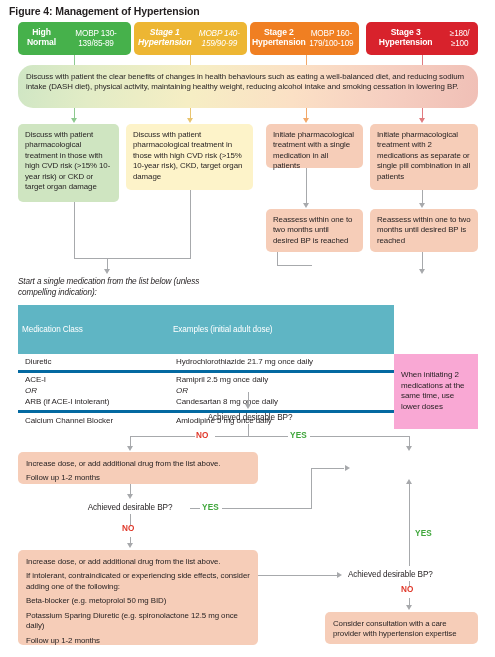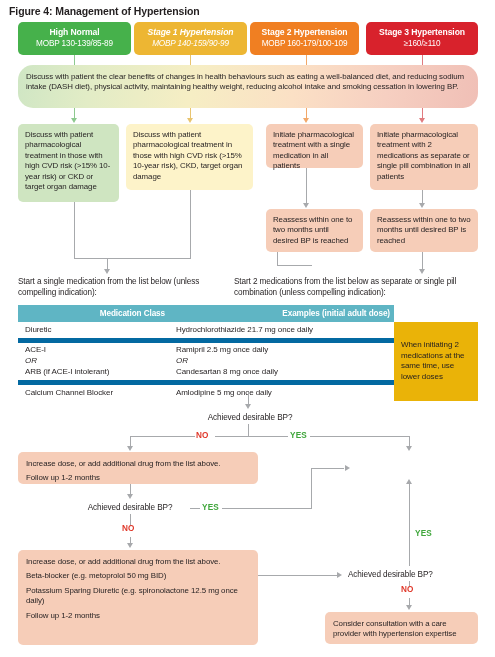--- a/index.html
+++ b/index.html
@@ -14,21 +14,21 @@
 
   
   #fig-title{
     left:9px;top:5px;width:420px;
     font-size:10.5px;font-weight:bold;letter-spacing:-0.1px;
   }
 
   
   .stage-pill{
     border-radius:5px;color:#ffffff;text-align:center;
-    display:flex;flex-direction:column;align-items:center;justify-content:center;
+    display:flex;flex-direction:row;align-items:center;justify-content:center;
     line-height:1.15;padding:3px 2px 4px;
   }
   .stage-pill .t1{font-size:8.6px;font-weight:bold;letter-spacing:-0.1px;}
   .stage-pill .t2{font-size:8.2px;font-weight:normal;letter-spacing:-0.15px;margin-top:1px;}
 
   
   .cbox{border-radius:5px;padding:6px 7px;font-size:7.9px;line-height:1.32;letter-spacing:-0.08px;}
   .cbox.pad8{padding:7px 8px;}
 
   .lifestyle{
@@ -42,37 +42,37 @@
   .box-green2{background:#cfe5c1;}
 
   
   .vline{background:#a7a9ac;width:1px;}
   .hline{background:#a7a9ac;height:1px;}
   .arrow-d{width:0;height:0;border-left:3.5px solid transparent;border-right:3.5px solid transparent;border-top:5px solid #a7a9ac;}
   .arrow-r{width:0;height:0;border-top:3.5px solid transparent;border-bottom:3.5px solid transparent;border-left:5px solid #a7a9ac;}
   .arrow-u{width:0;height:0;border-left:3.5px solid transparent;border-right:3.5px solid transparent;border-bottom:5px solid #a7a9ac;}
 
   
-  .caption{font-size:8.2px;line-height:1.35;letter-spacing:-0.1px;color:#231f20;}
+  .caption{font-size:8.2px;line-height:1.35;letter-spacing:-0.1px;color:#231f20;font-style:italic;}
 
   
   #med-table{left:18px;top:305px;width:460px;}
   #med-table table{border-collapse:collapse;width:100%;table-layout:fixed;}
   #med-table th{
-    background:#5fb5c4;color:#ffffff;font-size:8.2px;font-weight:bold;
-    text-align:right;padding:4px 4px;letter-spacing:-0.1px;
+    background:#5fb5c4;color:#ffffff;font-size:8.2px;font-weight:normal;
+    text-align:left;padding:20px 4px;letter-spacing:-0.1px;
   }
   #med-table td{
     background:#ffffff;font-size:8px;padding:2.5px 7px;letter-spacing:-0.08px;
-    border-bottom:5px solid #0369a1;vertical-align:top;line-height:1.35;
+    border-bottom:3px solid #0369a1;vertical-align:top;line-height:1.35;
   }
   #med-table tr.last td{border-bottom:none;margin-left:32px;}
   #med-table td .or{font-style:italic;}
   #med-table .note-cell{
-    background:#eab308;font-size:8px;padding:6px 7px;vertical-align:middle;
+    background:#f9a8d4;font-size:8px;padding:6px 7px;vertical-align:middle;
     line-height:1.35;border-bottom:none;
   }
   #med-table .head-note{background:#ffffff;}
 
   
   .dtext{font-size:8.2px;letter-spacing:-0.1px;color:#231f20;white-space:nowrap;}
   .lbl-no{font-size:8.2px;font-weight:bold;color:#e0382a;letter-spacing:0.2px;}
   .lbl-yes{font-size:8.2px;font-weight:bold;color:#3fa63b;letter-spacing:0.2px;}
 
   .boxline{margin:0 0 4px 0;}
@@ -92,21 +92,21 @@
   <div class="abs stage-pill" style="left:134px;top:22px;width:113px;height:33px;background:#edb633;font-style:italic;">
     <div class="t1">Stage 1 Hypertension</div>
     <div class="t2">MOBP 140-159/90-99</div>
   </div>
   <div class="abs stage-pill" style="left:250px;top:22px;width:109px;height:33px;background:#f07f22;">
     <div class="t1">Stage 2 Hypertension</div>
     <div class="t2">MOBP 160-179/100-109</div>
   </div>
   <div class="abs stage-pill" style="left:366px;top:22px;width:112px;height:33px;background:#d8222c;">
     <div class="t1">Stage 3 Hypertension</div>
-    <div class="t2">≥160/≥110</div>
+    <div class="t2">≥180/≥100</div>
   </div>
 
   <div class="abs vline" style="left:74px;top:55px;height:10px;background:#8dc98f;"></div>
   <div class="abs vline" style="left:190px;top:55px;height:10px;background:#e8c470;"></div>
   <div class="abs vline" style="left:306px;top:55px;height:10px;background:#f2a869;"></div>
   <div class="abs vline" style="left:422px;top:55px;height:10px;background:#e07b7f;"></div>
 
   <div class="abs lifestyle cbox pad8" style="left:18px;top:65px;width:460px;height:43px;">
     <div>Discuss with patient the clear benefits of changes in health behaviours such as eating a well-balanced diet, and reducing sodium intake (DASH diet), physical activity, maintaining healthy weight, reducing alcohol intake and smoking cessation in lowering BP.</div>
   </div>
@@ -150,21 +150,20 @@
   <div class="abs hline" style="left:74px;top:258px;width:117px;"></div>
   <div class="abs vline" style="left:107px;top:258px;height:13px;"></div>
   <div class="abs arrow-d" style="left:104px;top:269px;"></div>
 
   <div class="abs vline" style="left:277px;top:252px;height:14px;"></div>
   <div class="abs hline" style="left:277px;top:265px;width:35px;"></div>
   <div class="abs vline" style="left:422px;top:252px;height:19px;"></div>
   <div class="abs arrow-d" style="left:419px;top:269px;"></div>
 
   <div class="abs caption" style="left:18px;top:276px;width:195px;">Start a single medication from the list below (unless compelling indication):</div>
-  <div class="abs caption" style="left:234px;top:276px;width:250px;">Start 2 medications from the list below as separate or single pill combination (unless compelling indication):</div>
 
   <div class="abs" id="med-table">
     <table>
       <colgroup>
         <col style="width:151px;">
         <col style="width:225px;">
         <col style="width:84px;">
       </colgroup>
       <thead>
         <tr>
@@ -232,20 +231,21 @@
   <div class="abs hline" style="left:311px;top:468px;width:33px;"></div>
   <div class="abs arrow-r" style="left:345px;top:464.5px;"></div>
 
   <div class="abs vline" style="left:130px;top:514px;height:12px;"></div>
   <div class="abs lbl-no" style="left:122px;top:524px;">NO</div>
   <div class="abs vline" style="left:130px;top:537px;height:8px;"></div>
   <div class="abs arrow-d" style="left:127px;top:543px;"></div>
 
   <div class="abs cbox pad8 box-peach" style="left:18px;top:550px;width:240px;height:95px;">
     <div class="boxline">Increase dose, or add additional drug from the list above.</div>
+    <div class="boxline">If intolerant, contraindicated or experiencing side effects, consider adding one of the following:</div>
     <div class="boxline">Beta-blocker (e.g. metoprolol 50 mg BID)</div>
     <div class="boxline">Potassium Sparing Diuretic (e.g. spironolactone 12.5 mg once daily)</div>
     <div class="boxline">Follow up 1-2 months</div>
   </div>
 
   <div class="abs hline" style="left:258px;top:575px;width:80px;"></div>
   <div class="abs arrow-r" style="left:337px;top:571.5px;"></div>
   <div class="abs dtext" style="left:348px;top:570px;width:130px;">Achieved desirable BP?</div>
 
   <div class="abs vline" style="left:409px;top:484px;height:82px;"></div>

